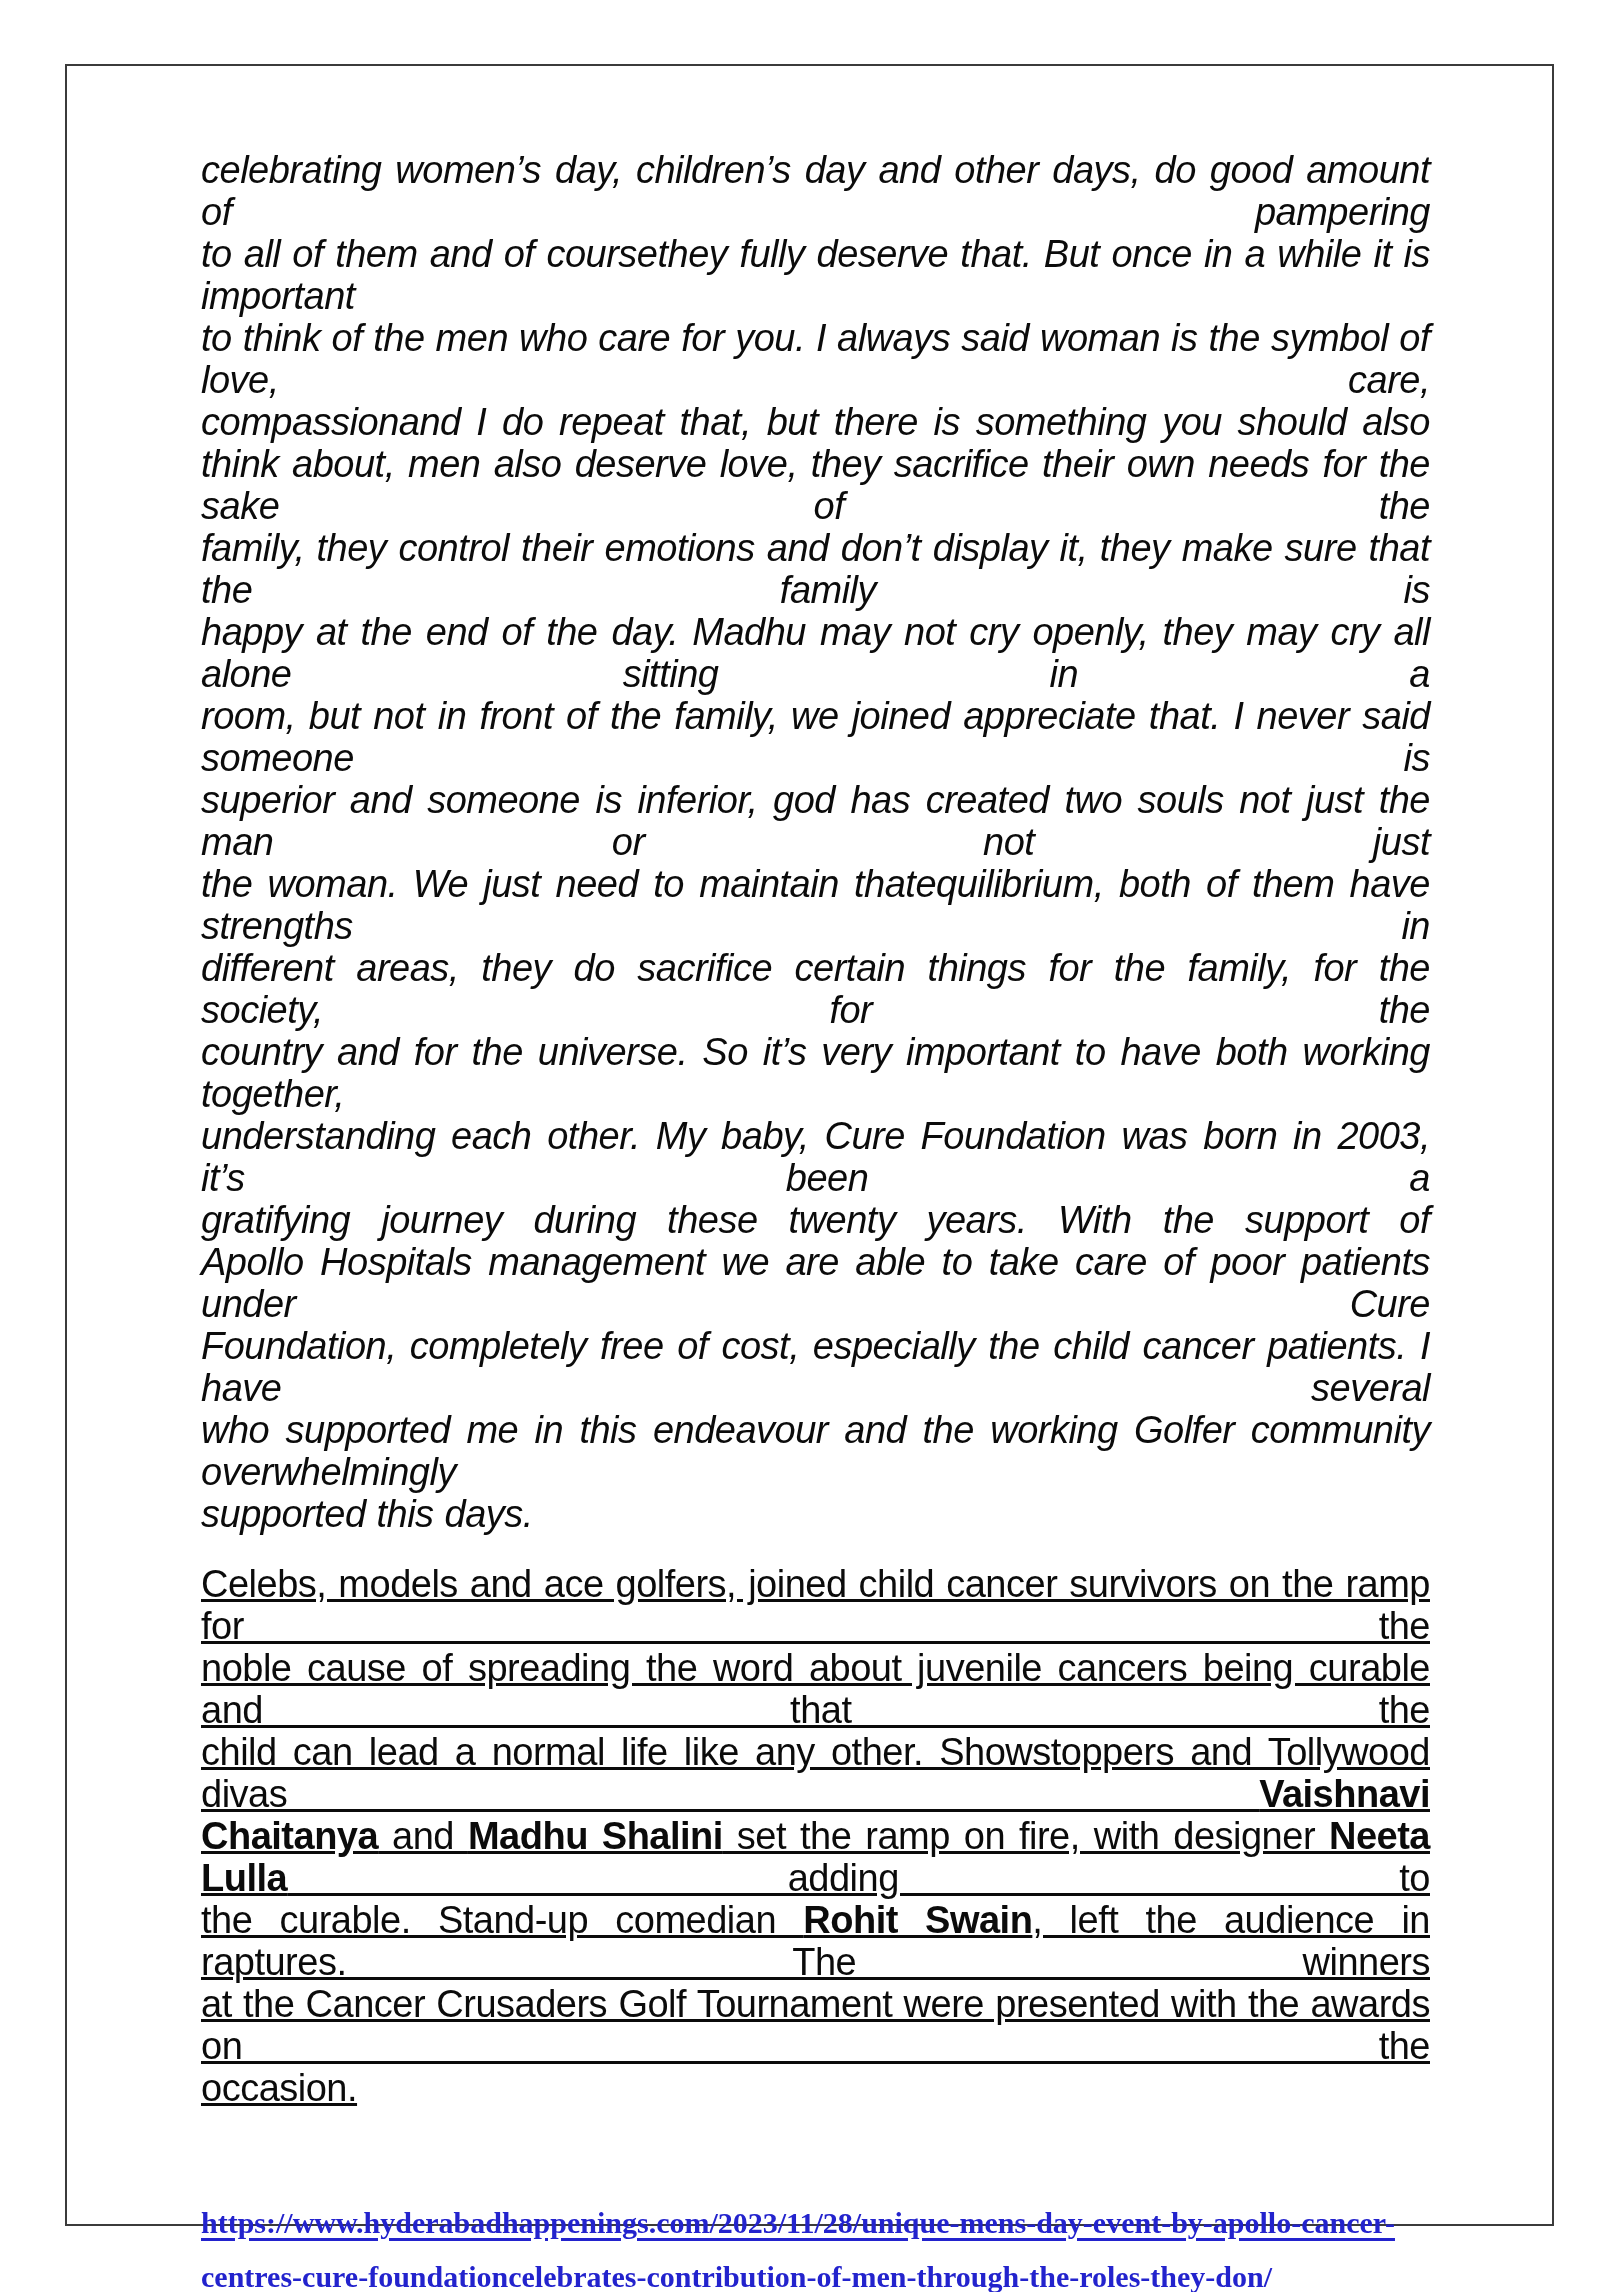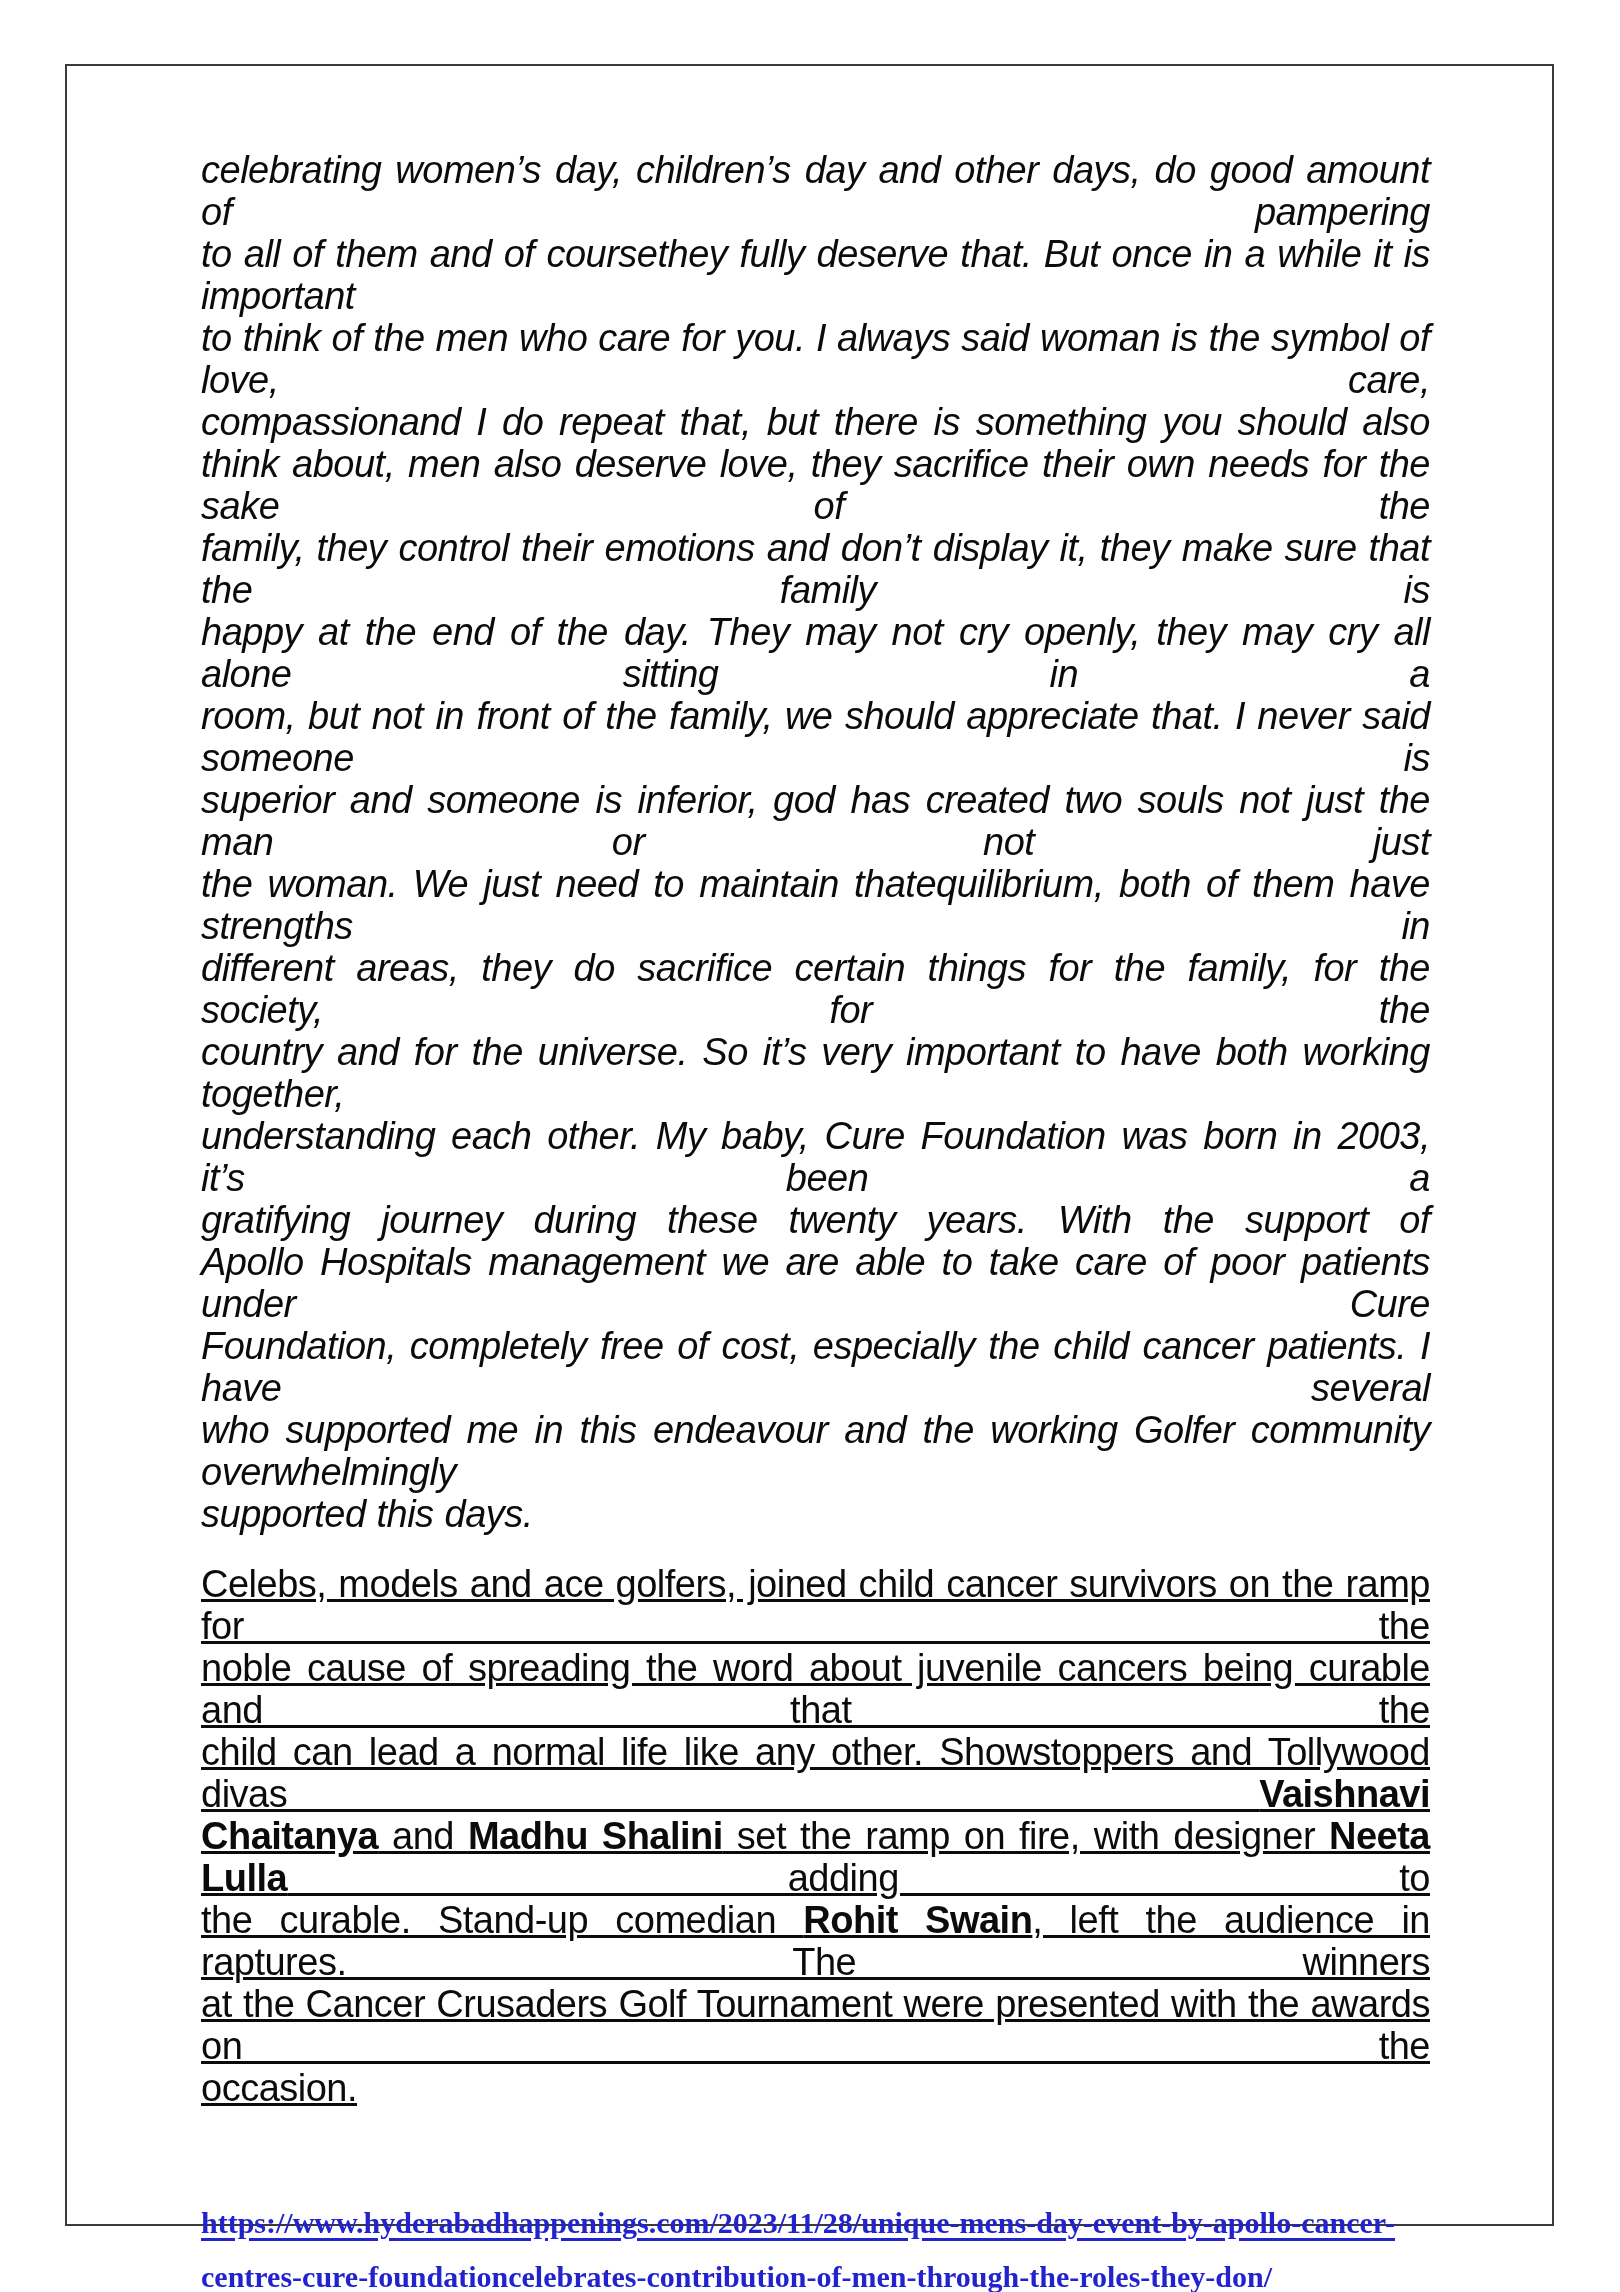--- a/index.html
+++ b/index.html
@@ -66,22 +66,22 @@
 
 <div class="page-border" style="border-color: rgb(59, 59, 59);">
   <div class="content">
     <div id="para1" class="para italic">
         <div class="jline"><span class="seg">celebrating women’s day, children’s day and other days, do good amount of pampering</span></div>
         <div class="jline"><span class="seg">to all of them and of coursethey fully deserve that. But once in a while it is important</span></div>
         <div class="jline"><span class="seg">to think of the men who care for you. I always said woman is the symbol of love, care,</span></div>
         <div class="jline"><span class="seg">compassionand I do repeat that, but there is something you should also</span></div>
         <div class="jline"><span class="seg">think about, men also deserve love, they sacrifice their own needs for the sake of the</span></div>
         <div class="jline"><span class="seg">family, they control their emotions and don’t display it, they make sure that the family is</span></div>
-        <div class="jline"><span class="seg">happy at the end of the day. They may not cry openly, they may cry all alone sitting in a</span></div>
-        <div class="jline"><span class="seg">room, but not in front of the family, we should appreciate that. I never said someone is</span></div>
+        <div class="jline"><span class="seg">happy at the end of the day. Madhu may not cry openly, they may cry all alone sitting in a</span></div>
+        <div class="jline"><span class="seg">room, but not in front of the family, we joined appreciate that. I never said someone is</span></div>
         <div class="jline"><span class="seg">superior and someone is inferior, god has created two souls not just the man or not just</span></div>
         <div class="jline"><span class="seg">the woman. We just need to maintain thatequilibrium, both of them have strengths in</span></div>
         <div class="jline"><span class="seg">different areas, they do sacrifice certain things for the family, for the society, for the</span></div>
         <div class="jline"><span class="seg">country and for the universe. So it’s very important to have both working together,</span></div>
         <div class="jline"><span class="seg">understanding each other. My baby, Cure Foundation was born in 2003, it’s been a</span></div>
         <div class="jline"><span class="seg">gratifying journey during these twenty years. With the support of</span></div>
         <div class="jline"><span class="seg">Apollo Hospitals management we are able to take care of poor patients under Cure</span></div>
         <div class="jline"><span class="seg">Foundation, completely free of cost, especially the child cancer patients. I have several</span></div>
         <div class="jline"><span class="seg">who supported me in this endeavour and the working Golfer community overwhelmingly</span></div>
         <div class="jlast">supported this days.</div>

